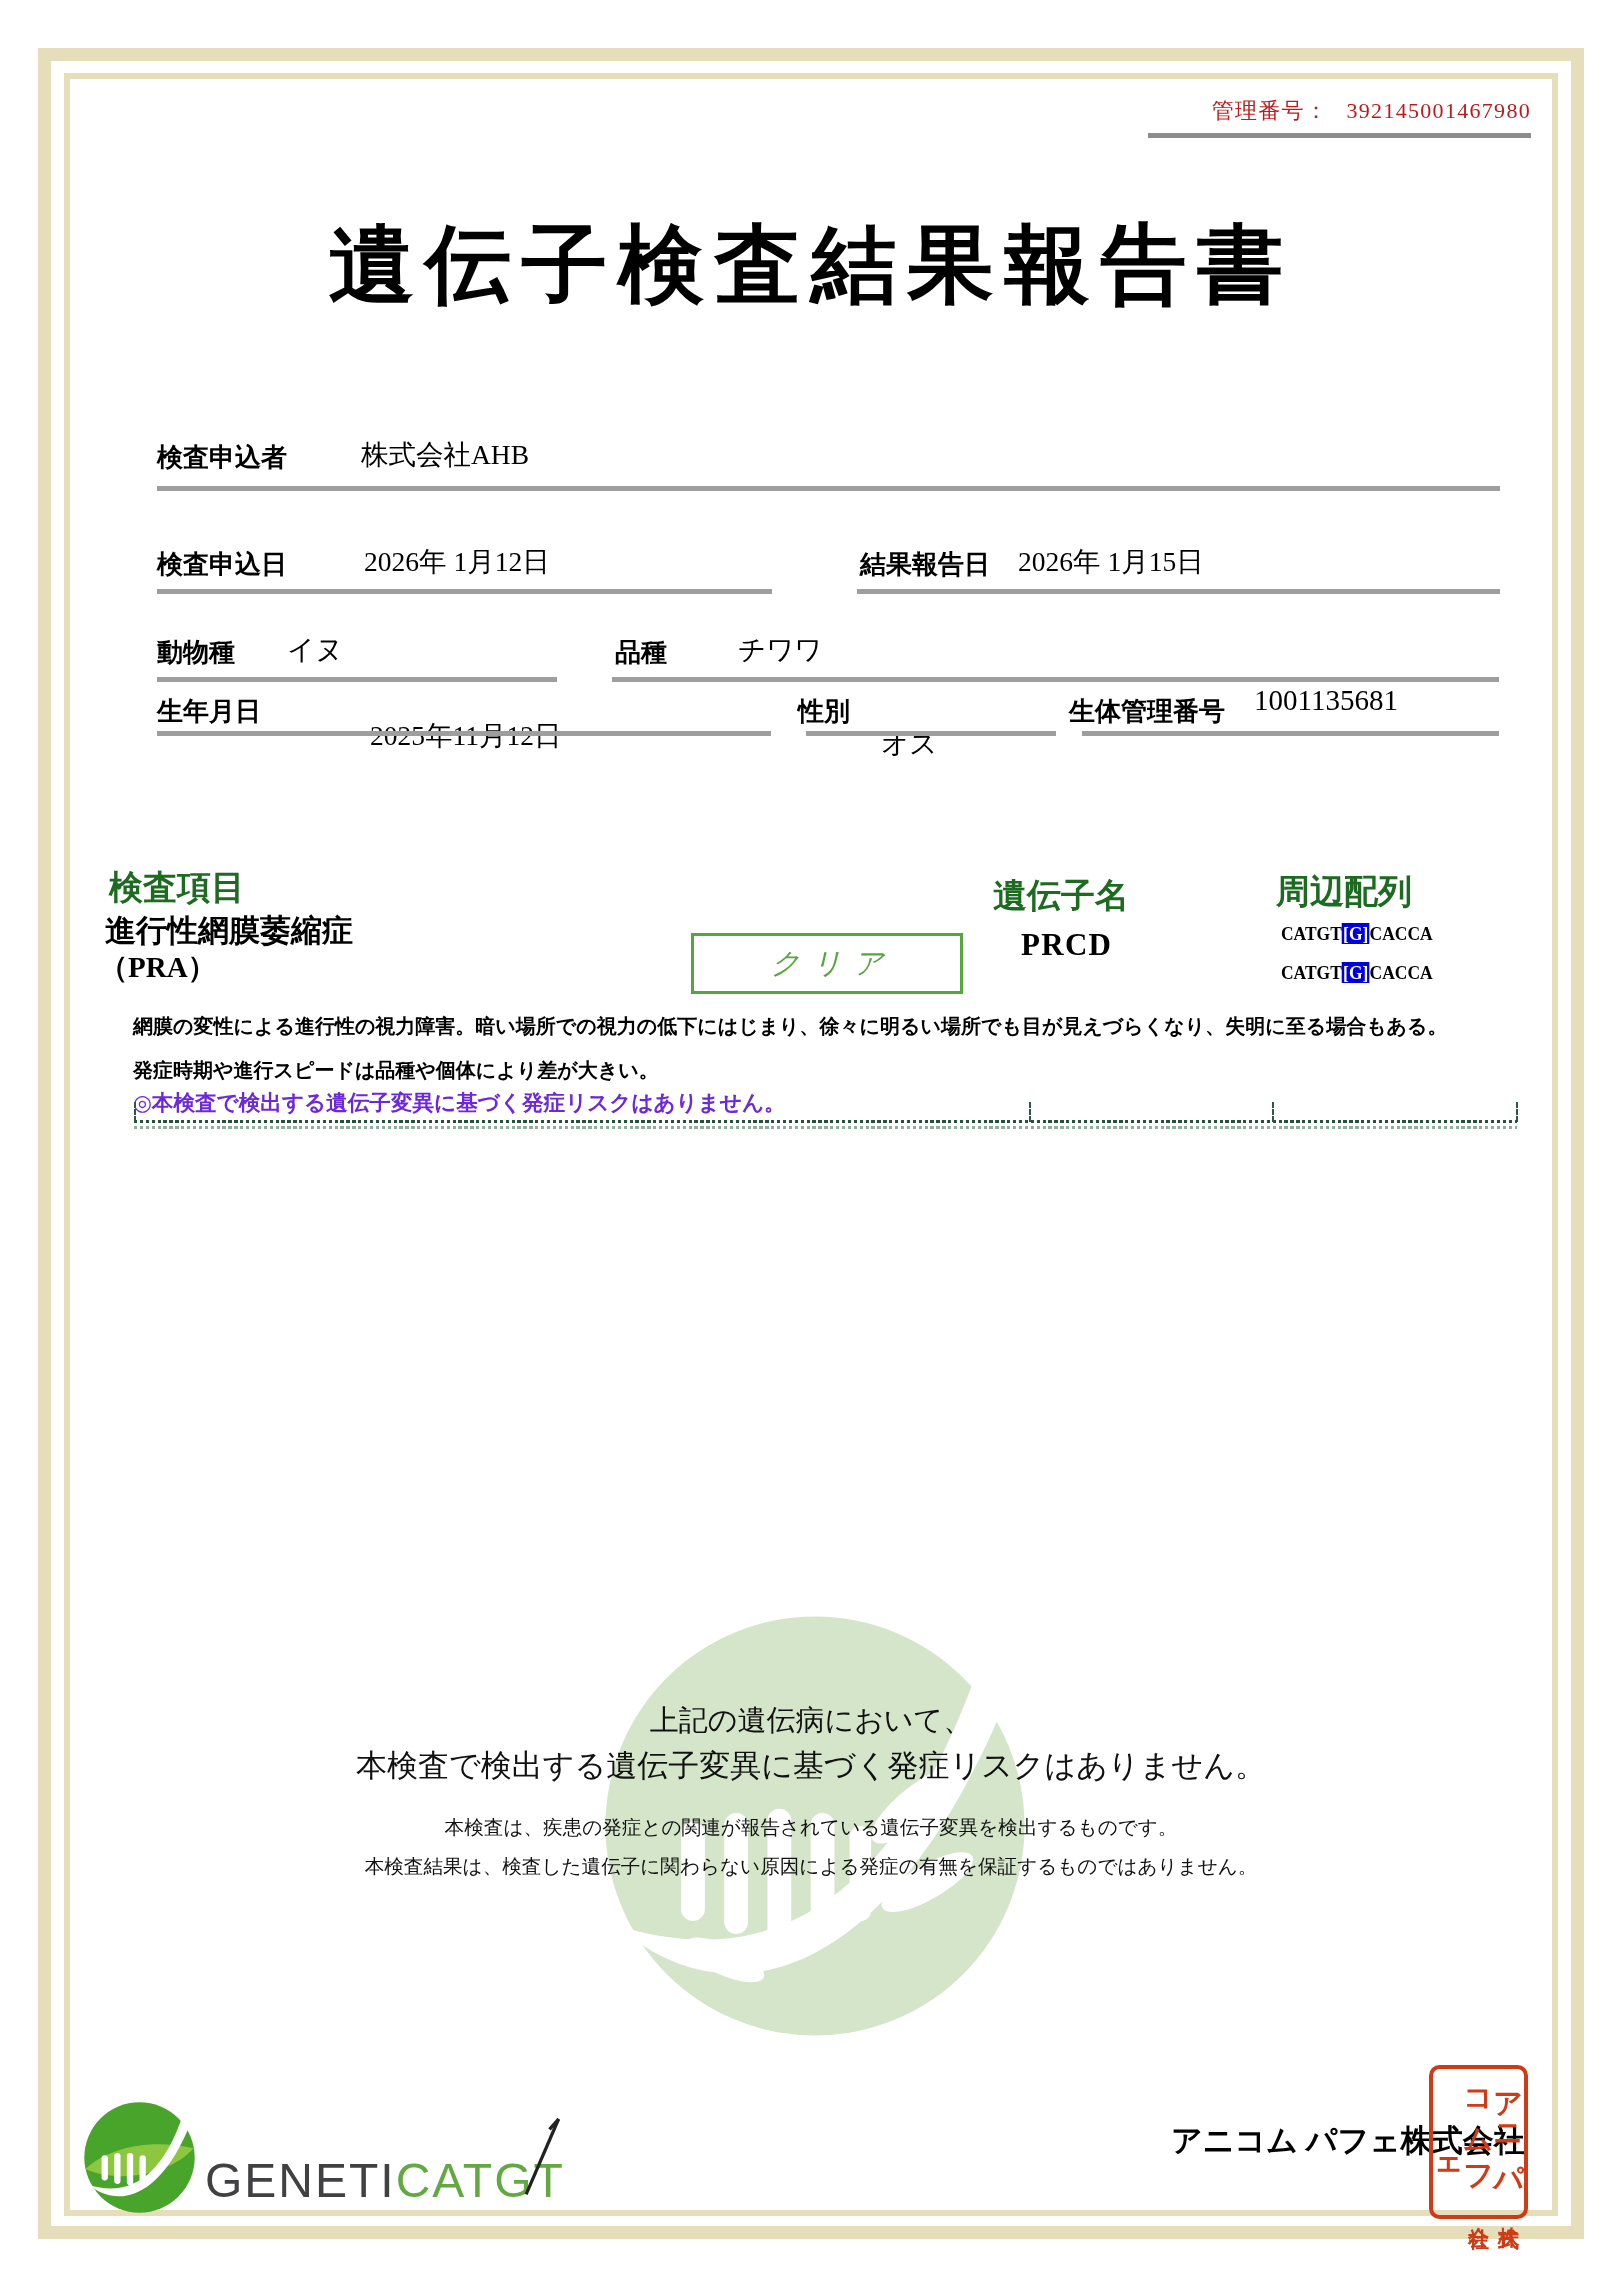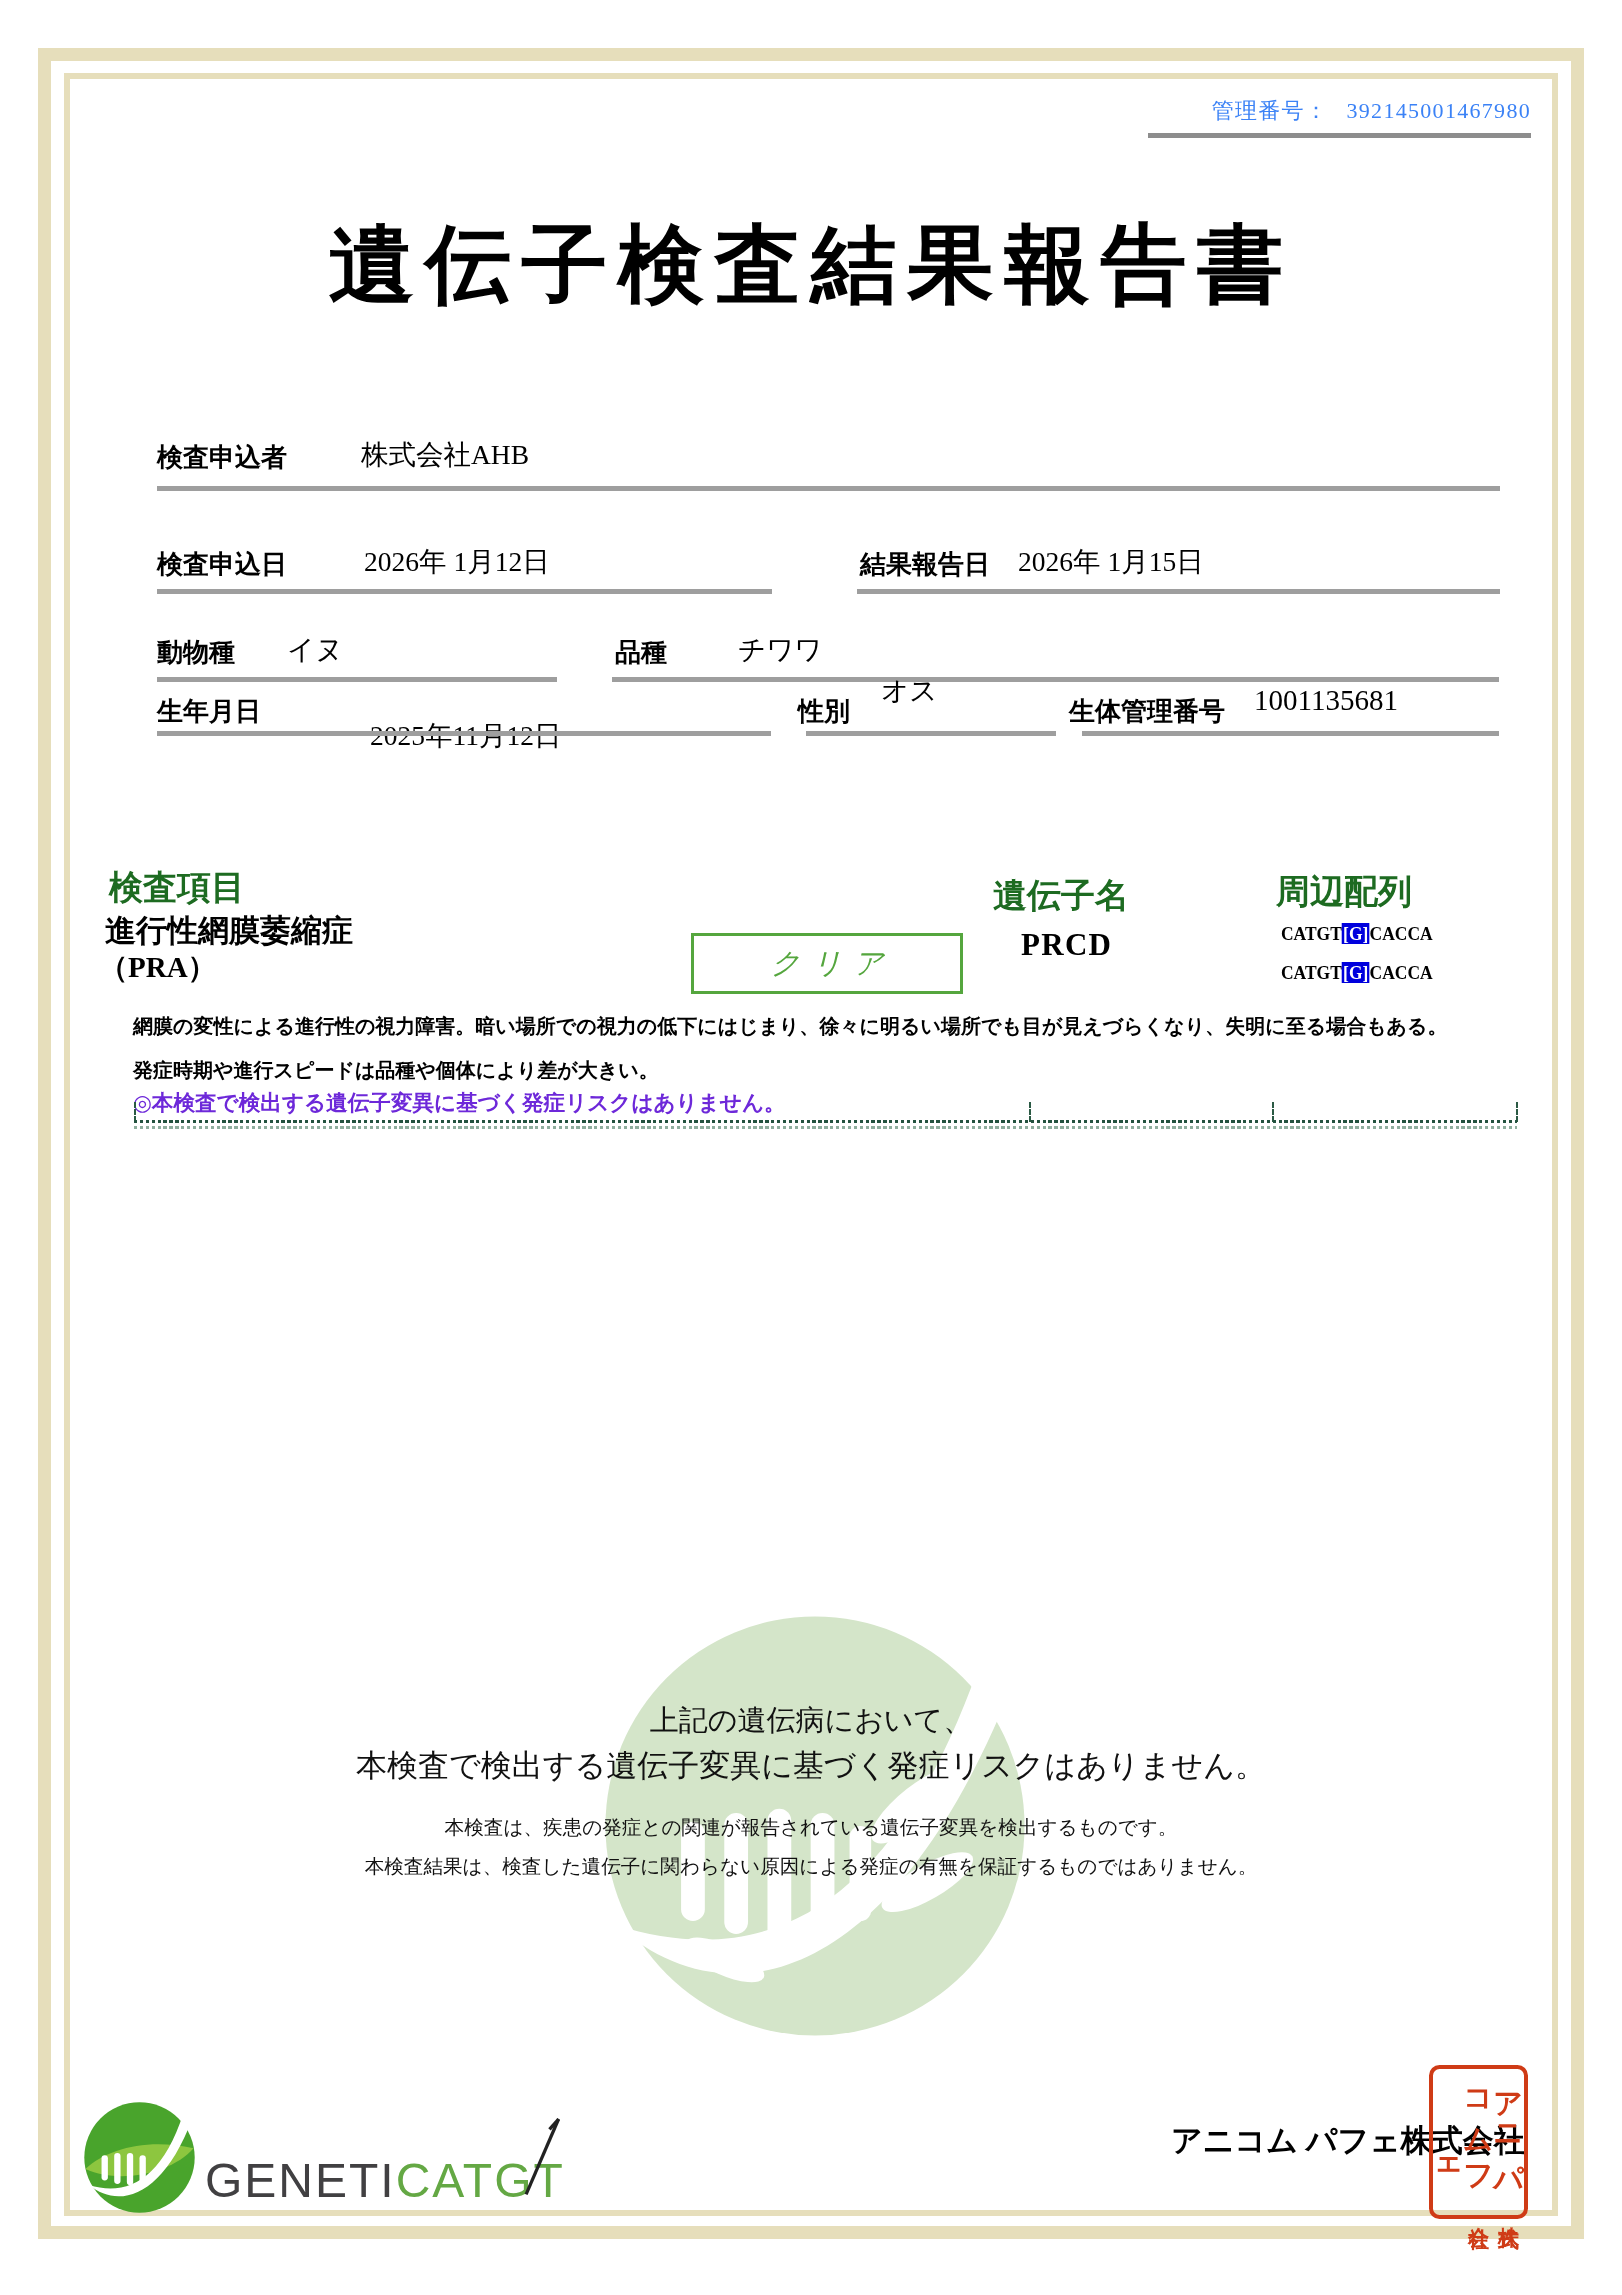--- a/index.html
+++ b/index.html
@@ -5,21 +5,21 @@
   html,body{margin:0;padding:0;background:#ffffff;}
   #page{
     position:relative;width:1622px;height:2295px;background:#ffffff;overflow:hidden;
     font-family:"Liberation Serif","DejaVu Serif",serif;color:#000;
   }
   .abs{position:absolute;}
   
   .frame-outer{position:absolute;left:38px;top:48px;right:38px;bottom:56px;border:13px solid #e6debb;pointer-events:none;}
   .frame-inner{position:absolute;left:64px;top:73px;right:64px;bottom:79px;border:6.5px solid #e6debb;pointer-events:none;}
   
-  .mgmt{top:96px;right:91px;font-size:22px;color:#3b82f6;letter-spacing:1.3px;white-space:nowrap;}
+  .mgmt{top:96px;right:91px;font-size:22px;color:#b91c1c;letter-spacing:1.3px;white-space:nowrap;}
   .mgmt .num{margin-left:18.3px;}
   .mgmt-line{left:1148px;top:133px;width:383px;height:5.2px;background:#8d8d8d;}
   .doc-title{left:0;right:0;top:207px;text-align:center;font-size:86px;font-weight:bold;letter-spacing:10.5px;white-space:nowrap;}
   
   .flabel{font-size:26px;font-weight:bold;white-space:nowrap;}
   .fvalue{font-size:27.5px;white-space:nowrap;}
   .uline{height:5.2px;background:#9e9e9e;}
   
   .ghead{font-size:34px;font-weight:bold;color:#1d6b21;white-space:nowrap;}
   .disease{font-size:31px;font-weight:bold;white-space:nowrap;}
@@ -100,21 +100,21 @@
   <div class="abs flabel" style="left:157px;top:635px;">動物種</div>
   <div class="abs fvalue" style="left:287px;top:632px;">イヌ</div>
   <div class="abs flabel" style="left:615px;top:635px;">品種</div>
   <div class="abs fvalue" style="left:738px;top:632px;">チワワ</div>
   <div class="abs uline" style="left:157px;top:677px;width:400px;"></div>
   <div class="abs uline" style="left:612px;top:677px;width:887px;"></div>
 
   <div class="abs flabel" style="left:157px;top:694px;">生年月日</div>
   <div class="abs fvalue" style="left:370px;top:691px;margin-top:27px;">2025年11月12日</div>
   <div class="abs flabel" style="left:798px;top:694px;">性別</div>
-  <div class="abs fvalue" style="left:881px;top:673px;text-align:right;">オス</div>
+  <div class="abs fvalue" style="left:881px;top:726px;text-align:right;">オス</div>
   <div class="abs flabel" style="left:1069px;top:694px;">生体管理番号</div>
   <div class="abs fvalue" style="left:1254px;top:684px;font-size:29px;">1001135681</div>
   <div class="abs uline" style="left:157px;top:731px;width:614px;"></div>
   <div class="abs uline" style="left:806px;top:731px;width:250px;"></div>
   <div class="abs uline" style="left:1082px;top:731px;width:417px;"></div>
 
   <div class="abs ghead" style="left:109px;top:865px;">検査項目</div>
   <div class="abs ghead" style="left:993px;top:873px;">遺伝子名</div>
   <div class="abs ghead" style="left:1276px;top:869px;">周辺配列</div>
 

